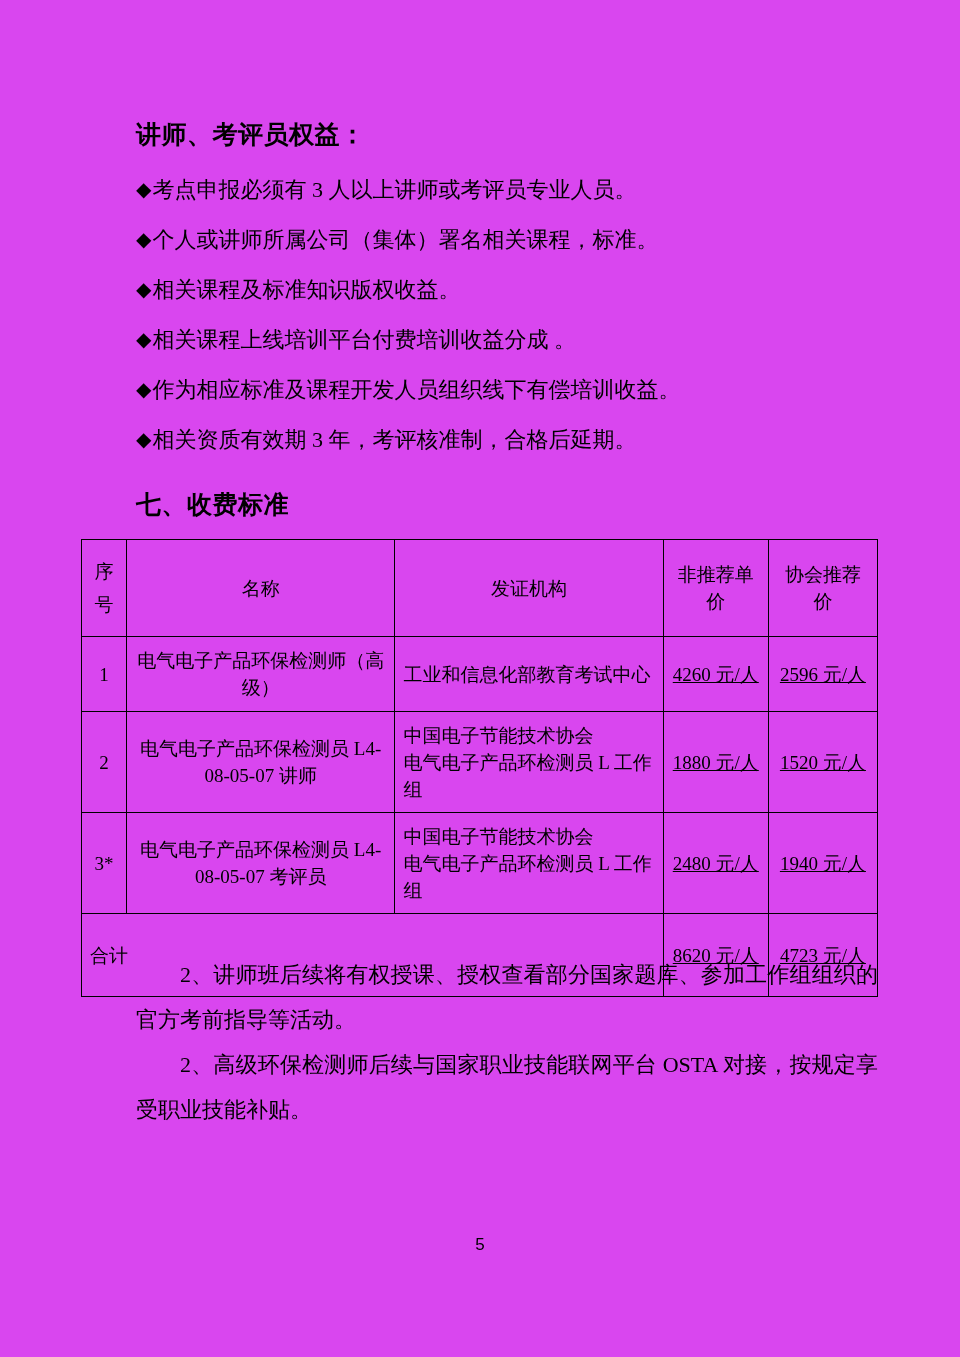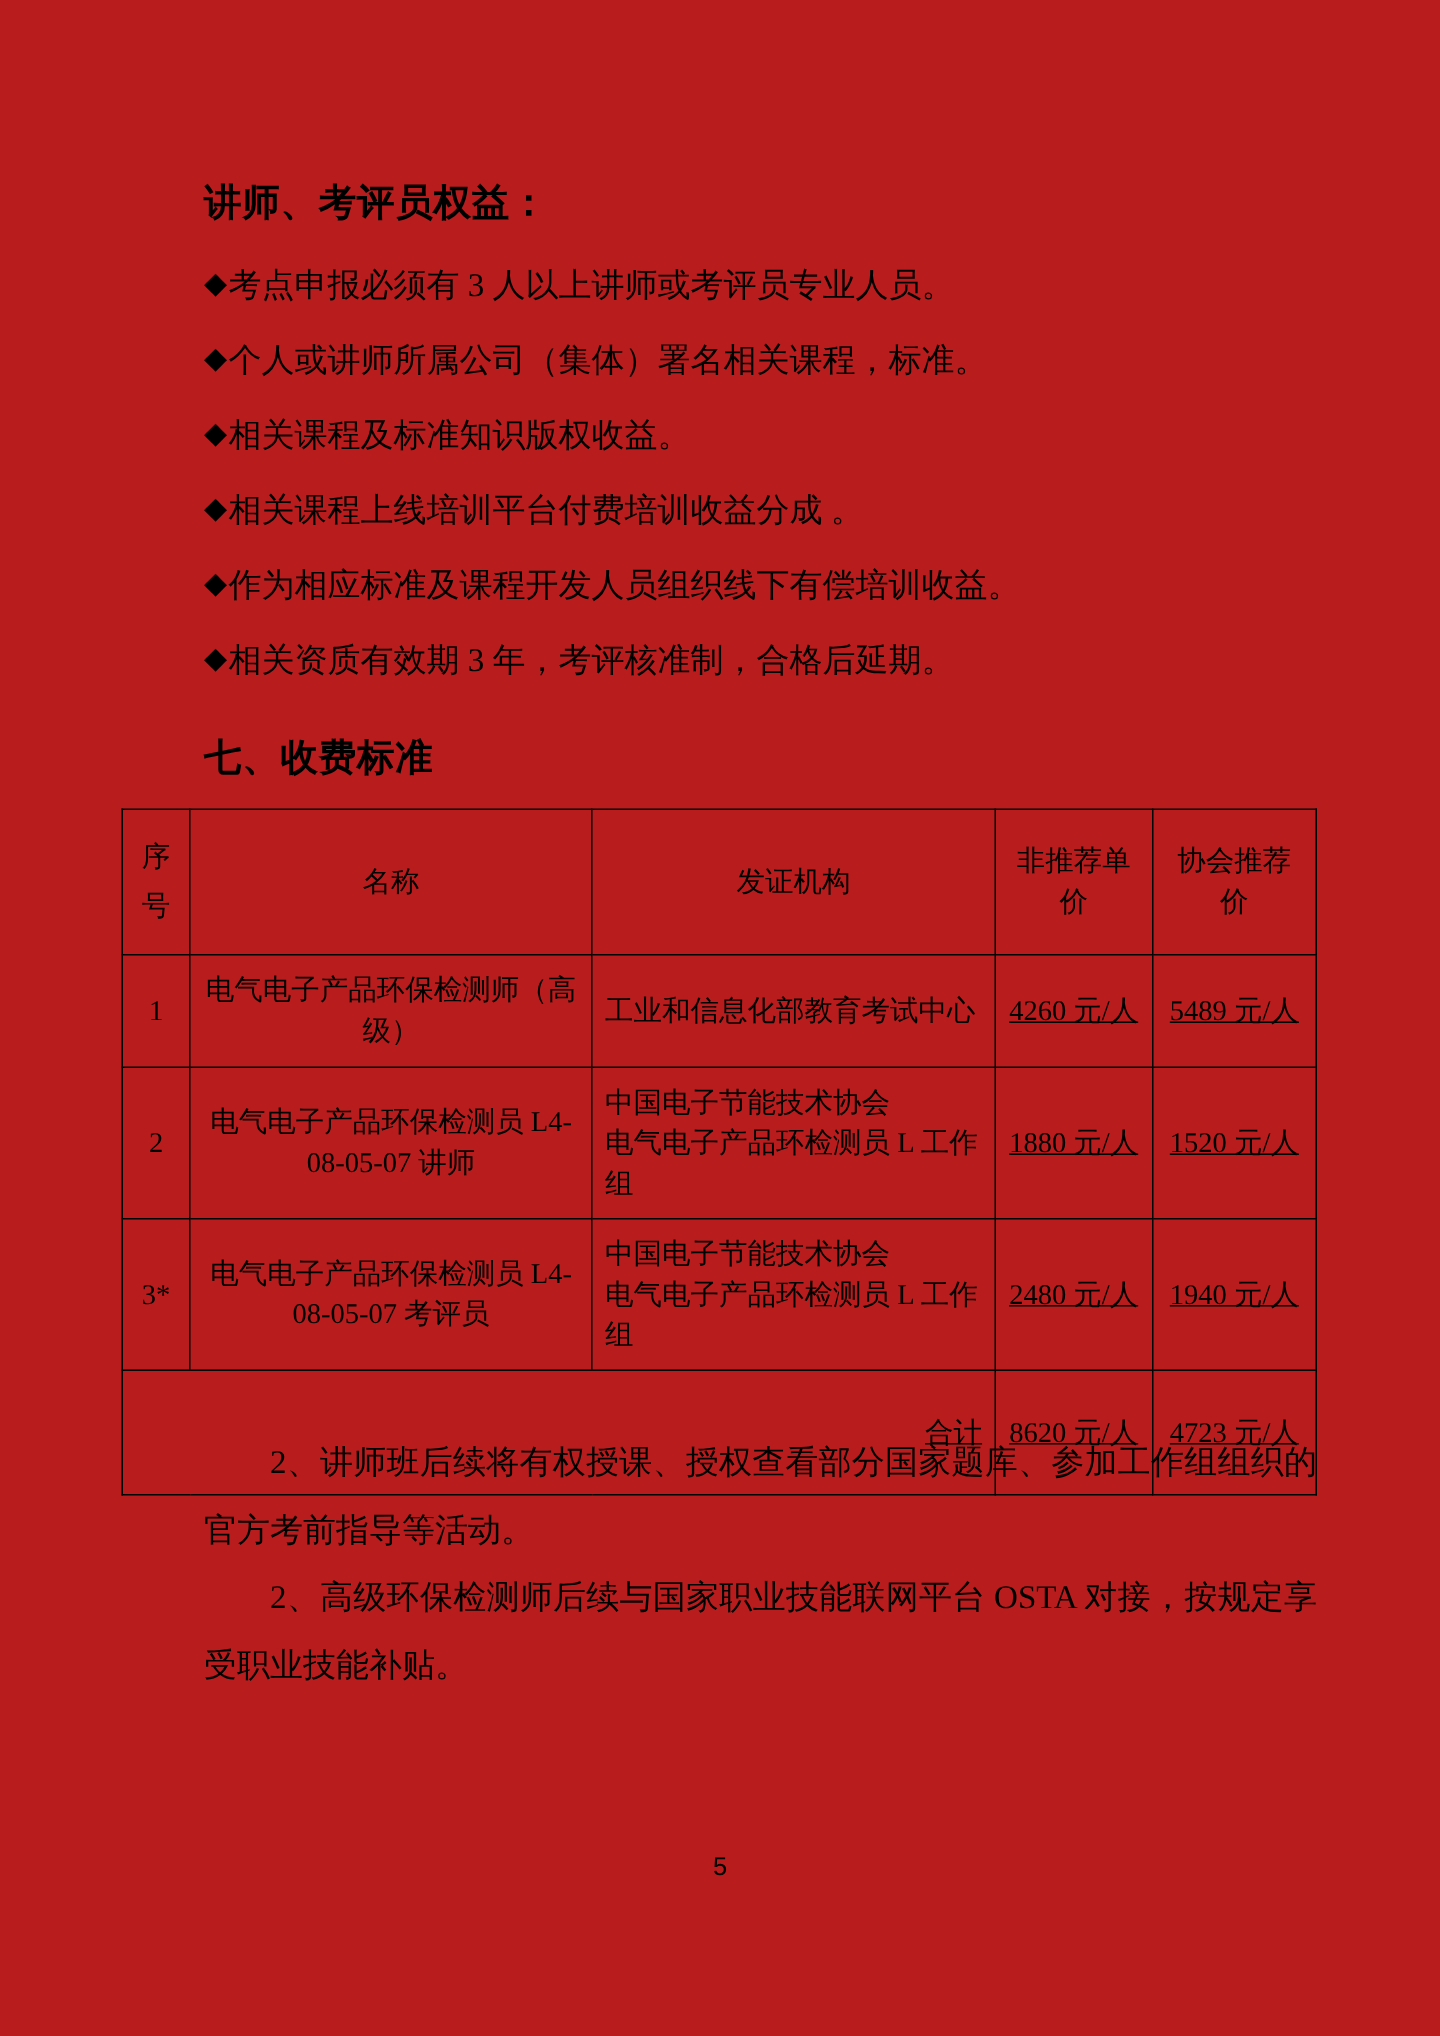--- a/index.html
+++ b/index.html
@@ -10,21 +10,21 @@
   }
   body {
     font-family: "Liberation Serif", "DejaVu Serif", serif;
     color: #000000;
   }
   .page {
     position: relative;
     width: 960px;
     height: 1357px;
     margin: 0 auto;
-    background: #b91c1c;
+    background: #d946ef;
     box-sizing: border-box;
     overflow: hidden;
   }
 
   
   .section-heading {
     position: absolute;
     font-weight: bold;
     font-size: 25px;
     letter-spacing: 0.5px;
@@ -89,21 +89,21 @@
     line-height: 33px;
   }
   .cell-seq   { text-align: center; }
   .cell-name  { text-align: center; }
   .cell-org   { text-align: left; }
   .cell-price { text-align: center; white-space: nowrap; text-decoration: underline; }
 
   .row-1 td { height: 62px; }
   .row-n td { height: 88px; }
   .row-total td { height: 70px; }
-  .cell-total-label { text-align: right; text-decoration: underline; }
+  .cell-total-label { text-align: left; }
 
   
   .notes {
     position: absolute;
     left: 136px;
     top: 952px;
     width: 742px;
     font-size: 22px;
     line-height: 45px;
   }
@@ -181,21 +181,21 @@
         <td>非推荐单价</td>
         <td>协会推荐价</td>
       </tr>
     </thead>
     <tbody>
       <tr class="row-1">
         <td class="cell-seq">1</td>
         <td class="cell-name">电气电子产品环保检测师（高级）</td>
         <td class="cell-org">工业和信息化部教育考试中心</td>
         <td class="cell-price">4260 元/人</td>
-        <td class="cell-price">5489 元/人</td>
+        <td class="cell-price">2596 元/人</td>
       </tr>
       <tr class="row-n">
         <td class="cell-seq">2</td>
         <td class="cell-name">电气电子产品环保检测员 L4-08-05-07 讲师</td>
         <td class="cell-org">中国电子节能技术协会<br>电气电子产品环检测员 L 工作组</td>
         <td class="cell-price">1880 元/人</td>
         <td class="cell-price">1520 元/人</td>
       </tr>
       <tr class="row-n">
         <td class="cell-seq">3*</td>

